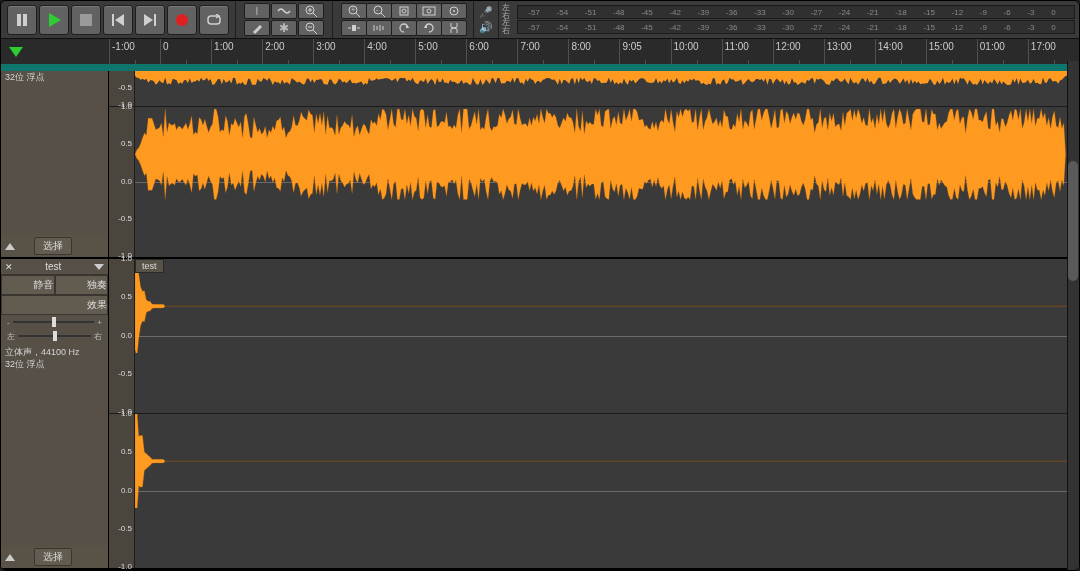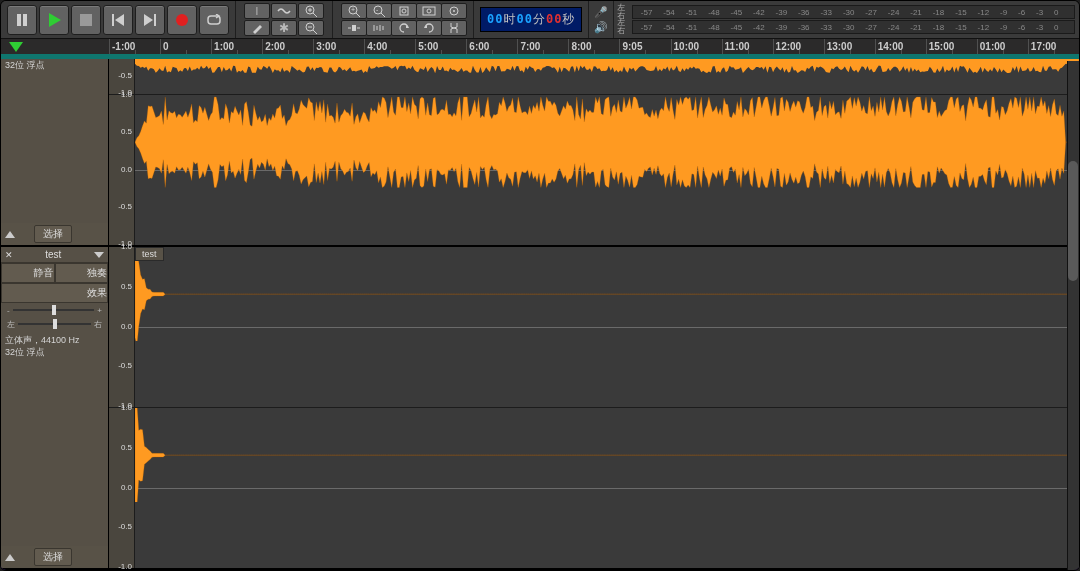--- a/index.html
+++ b/index.html
@@ -48,21 +48,21 @@
   .ct-u{color:#c0c0c0;}
 
   .meter-col{display:flex;flex-direction:column;justify-content:center;padding:2px 0;flex:1;overflow:hidden;}
   .meter-row{display:flex;align-items:center;height:15px;gap:4px;padding-right:4px;}
   .stereo-lbl{font-size:8px;line-height:8px;color:#aaa;text-align:center;width:14px;}
   .meter{flex:1;height:14px;background:#303030;border:1px solid #1a1a1a;position:relative;display:flex;align-items:center;overflow:hidden;}
   .meter .ticks{position:absolute;right:8px;left:0;display:flex;justify-content:space-around;font-size:8px;color:#888;padding:0 2px;}
   .mic-spk{width:20px;height:30px;display:flex;flex-direction:column;align-items:center;justify-content:space-around;font-size:11px;color:#aaa;}
 
   
-  .ruler{height:20px;background:var(--panel2);display:flex;border-bottom:5px solid #0f766e;font-weight:bold;}
+  .ruler{height:32px;background:var(--panel2);display:flex;border-bottom:7px solid #0f766e;}
   .ruler .left{width:108px;display:flex;align-items:center;padding-left:8px;}
   .play-cursor{width:0;height:0;border-left:7px solid transparent;border-right:7px solid transparent;border-top:10px solid var(--accent-green);margin-right:8px;cursor:pointer;}
   .ruler .ticks{flex:1;position:relative;display:flex;}
   .ruler .tick{flex:1;border-left:1px solid #505050;font-size:10px;color:#ccc;padding:2px 0 0 2px;position:relative;}
   .ruler .tick::after{content:"";position:absolute;left:50%;bottom:0;height:4px;border-left:1px solid #505050;}
 
   
   .tracks{flex:1;overflow:hidden;display:flex;flex-direction:column;background:#4c1d95;}
   .track{display:flex;border-bottom:2px solid #000;}
   .track-panel{width:108px;background:#565046;border-right:1px solid #000;display:flex;flex-direction:column;font-size:10px;color:#ddd;}
@@ -237,25 +237,20 @@
             </svg>
           </div>
         <div class="tbtn-sq">
             <svg width="10" height="10">
               <path d="M2 0 L2 4 L8 6 L8 10 M8 0 L8 4 L2 6 L2 10" stroke="#cfcfcf" fill="none"></path>
             </svg>
           </div>
       </div>
     </div>
 
-    <div class="tool-group counter">
-      <div class="counter-box">
-        <span class="ct-h">00</span><span class="ct-u">时</span><span class="ct-m">00</span><span class="ct-u">分</span><span class="ct-s">00</span><span class="ct-u">秒</span>
-      </div>
-    </div>
 
     <div class="tool-group" style="padding:2px">
       <div class="mic-spk">
         <span>🎤</span>
         <span>🔊</span>
       </div>
     </div>
 
     <div class="meter-col">
       <div class="meter-row">

